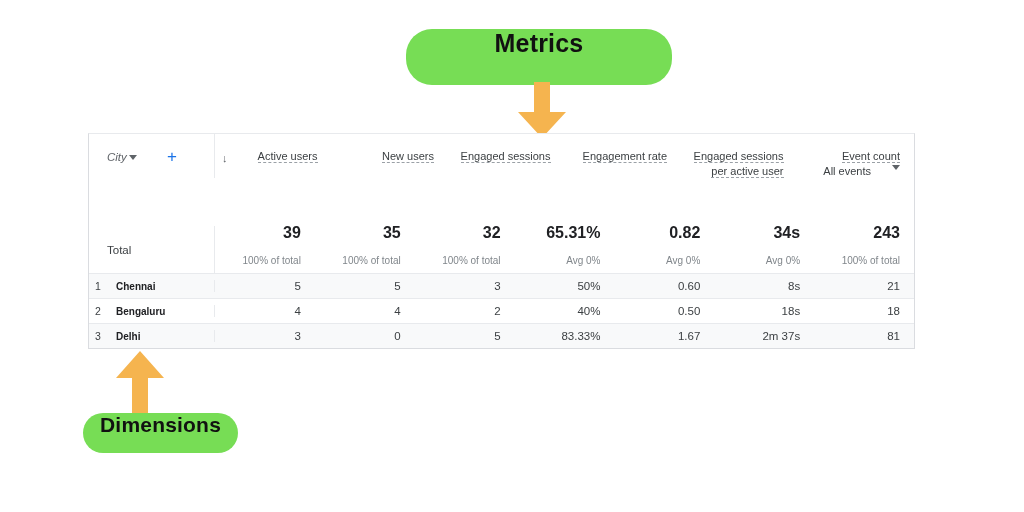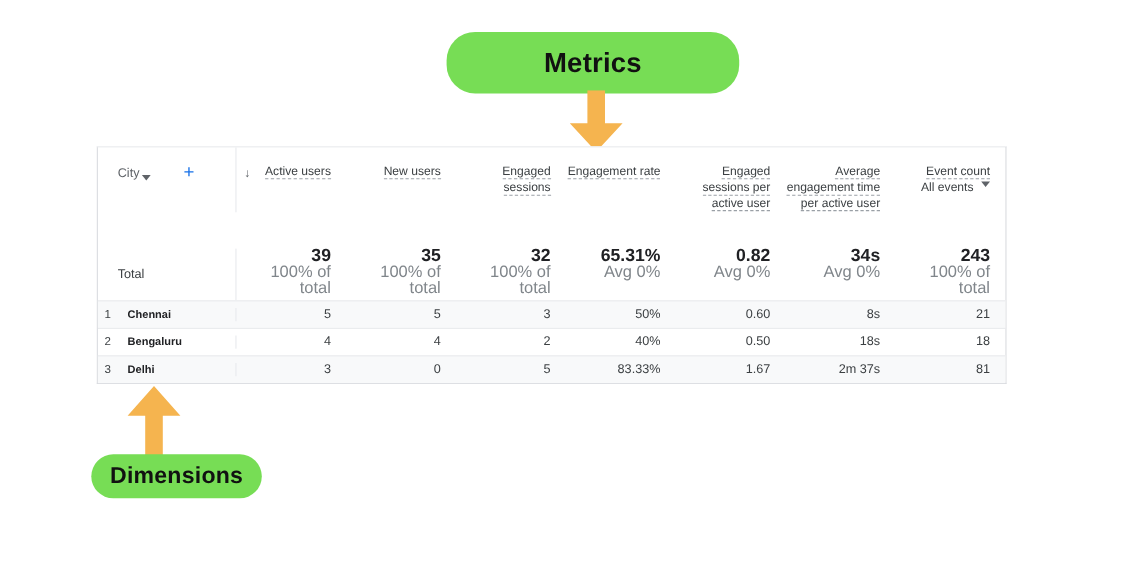--- a/index.html
+++ b/index.html
@@ -15,21 +15,20 @@
     overflow: hidden;
     -webkit-font-smoothing: antialiased;
   }
 
   
   .pill {
     position: absolute;
     background: #77DD55;
     border-radius: 26px;
     display: flex;
-    align-items: center;
     justify-content: center;
     font-weight: bold;
     color: #111111;
     letter-spacing: .2px;
   }
   #metrics-pill {
     left: 406px;
     top: 29px;
     width: 266px;
     height: 56px;
@@ -108,23 +107,24 @@
     height: 92px;
     align-items: flex-start;
   }
   #header-row .dim-cell {
     height: 92px;
     align-items: flex-start;
     padding-top: 16px;
   }
   .dim-select {
     display: flex;
-    align-items: flex-end;
+    align-items: center;
     gap: 2px;
     padding-left: 12px;
+    font-style: italic;
   }
   .dim-select-label {
     font-size: 11.5px;
     color: #5f6368;
   }
   .caret {
     width: 0; height: 0;
     border-left: 4px solid transparent;
     border-right: 4px solid transparent;
     border-top: 5px solid #5f6368;
@@ -152,21 +152,21 @@
     display: block;
   }
   .mhead span {
     border-bottom: 1px dashed #9aa0a6;
     display: inline;
   }
   .mhead-sub {
     display: flex;
     align-items: flex-start;
     justify-content: flex-end;
-    gap: 7px;
+    gap: 21px;
     margin-top: 1px;
     font-size: 11px;
     color: #3c4043;
   }
 
   
   #total-row { height: 47px; }
   #total-row .dim-cell { padding-left: 18px; }
   #total-row .dimname {
     font-weight: normal;
@@ -174,24 +174,24 @@
     font-size: 11.5px;
     padding-left: 0;
   }
   .mval {
     font-size: 16px;
     font-weight: bold;
     color: #202124;
     line-height: 14px;
   }
   .msub {
-    font-size: 15px;
+    font-size: 10px;
     color: #80868b;
     line-height: 14px;
-    margin-top: 1px;
+    margin-top: 14px;
   }
 
   
   .data-row {
     height: 25px;
     align-items: center;
     border-top: 1px solid #e8eaed;
   }
   .data-row.shaded { background: #f8f9fa; }
   .data-row .mcell {
@@ -239,23 +239,20 @@
         <span class="mhead"><span>New users</span></span>
       </div>
       <div class="mcell">
         <span class="mhead"><span>Engaged sessions</span></span>
       </div>
       <div class="mcell">
         <span class="mhead"><span>Engagement rate</span></span>
       </div>
       <div class="mcell">
         <span class="mhead"><span>Engaged sessions per active user</span></span>
-      </div>
-      <div class="mcell">
-        <span class="mhead"><span>Average engagement time per active user</span></span>
       </div>
       <div class="mcell">
         <span class="mhead"><span>Event count</span></span>
         <span class="mhead-sub">
           <span>All events</span>
           <span class="caret"></span>
         </span>
       </div>
     </div>
   </div>

